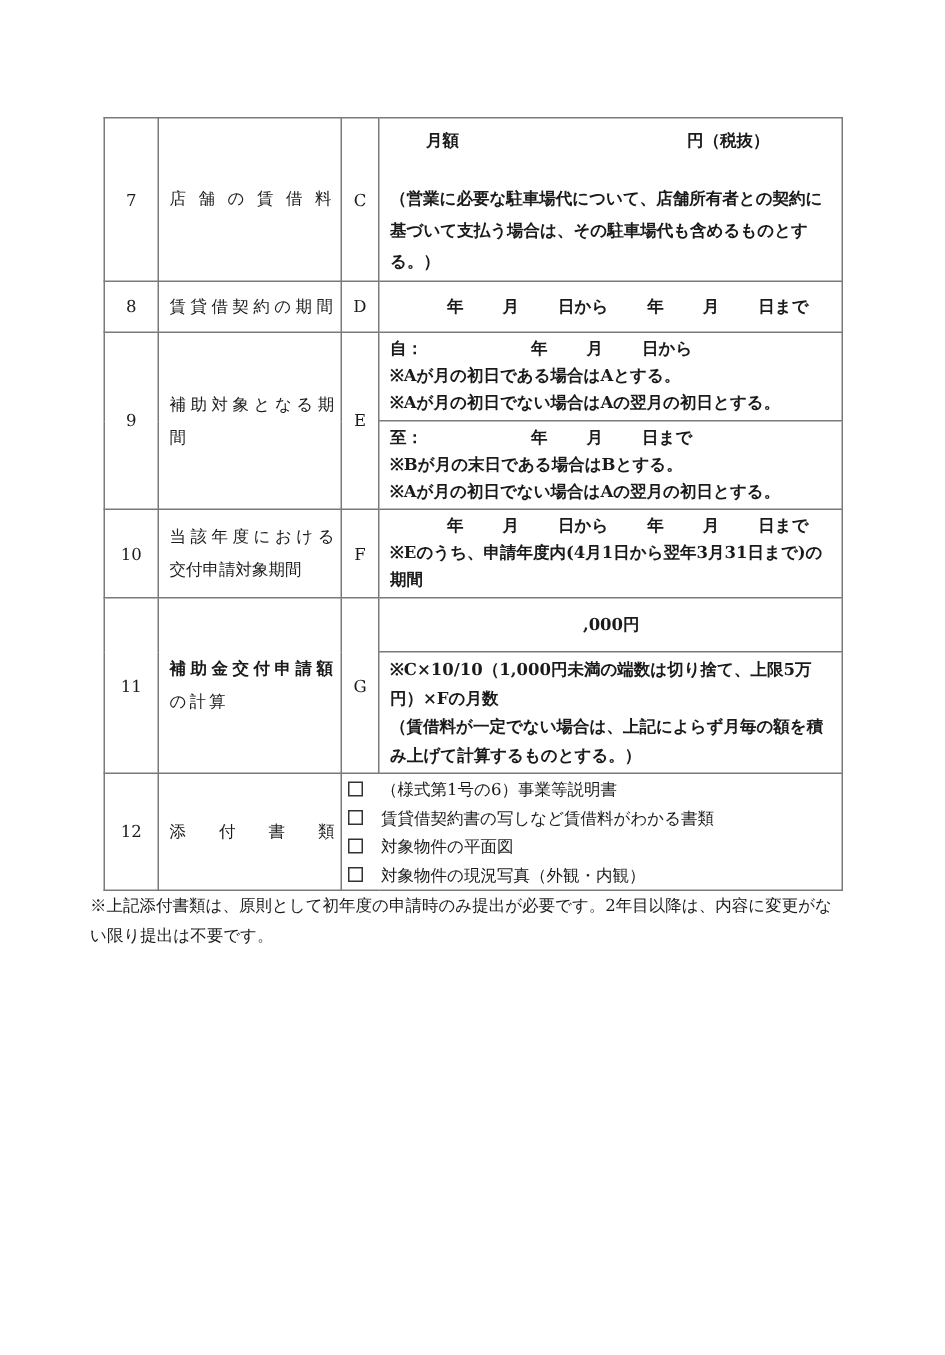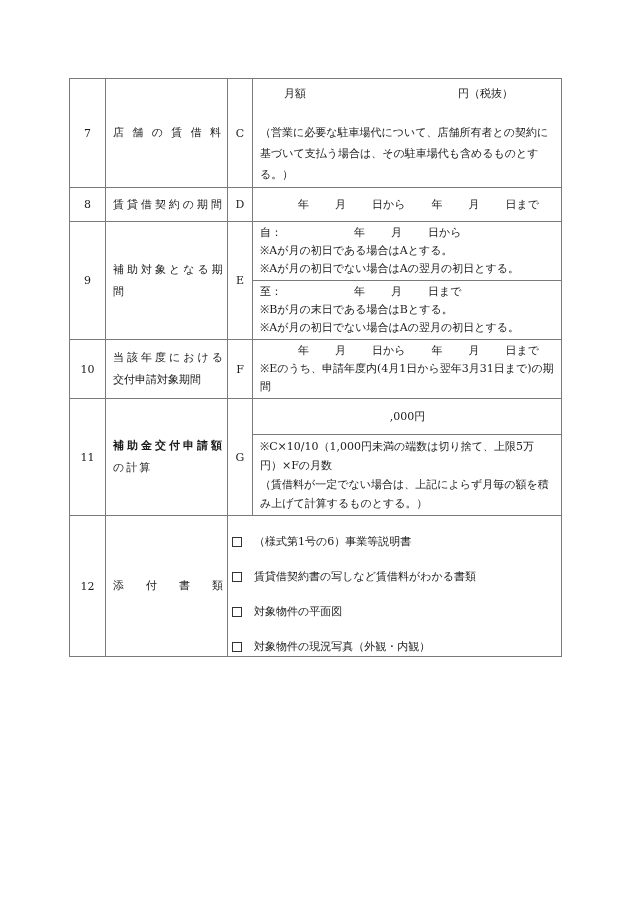--- a/index.html
+++ b/index.html
@@ -9,26 +9,26 @@
     table.form { border-collapse: collapse; width: 492px; table-layout: fixed; font-size: 11px; }
     table.form td { border: 1.3px solid #7a7a7a; padding: 0; vertical-align: middle; }
     col.c-no { width: 36px; }
     col.c-label { width: 122px; }
     col.c-code { width: 25px; }
     col.c-val { width: 309px; }
     .no { text-align: center; }
     .code { text-align: center; }
     .label { padding: 0 4px 0 7px !important; letter-spacing: 2px; line-height: 22px; }
     .label.spread { text-align: justify; text-align-last: justify; }
-    .val { padding: 2px 6px 2px 7px !important; line-height: 21px; }
+    .val { padding: 2px 6px 2px 7px !important; line-height: 21px; font-weight: bold; }
     .line { display: block; white-space: nowrap; }
     .wrap { display: block; white-space: normal; }
     .sp { display: inline-block; }
     .right { text-align: center; }
-    .chk { display: flex; align-items: center; height: 19px; margin-top: 16px; }
+    .chk { display: flex; align-items: center; height: 19px; }
     .box { display: inline-block; width: 8px; height: 8px; border: 1px solid #333; margin: 0 12px 0 4px; }
     .note { font-size: 11px; line-height: 20px; margin-top: 0px; width: 500px; }
   </style>
 </head>
 <body>
 
 <div class="page">
   <table class="form">
     <colgroup>
       <col class="c-no">
@@ -135,13 +135,14 @@
         </div>
         <div class="chk">
           <span class="box"></span>
           <span>対象物件の現況写真（外観・内観）</span>
         </div>
       </td>
     </tr>
   </tbody>
     </table>
 
+  <div class="note" style="margin-left:-9px;">※上記添付書類は、原則として初年度の申請時のみ提出が必要です。2年目以降は、内容に変更がない限り提出は不要です。</div>
 </div>
 
 </body></html>

